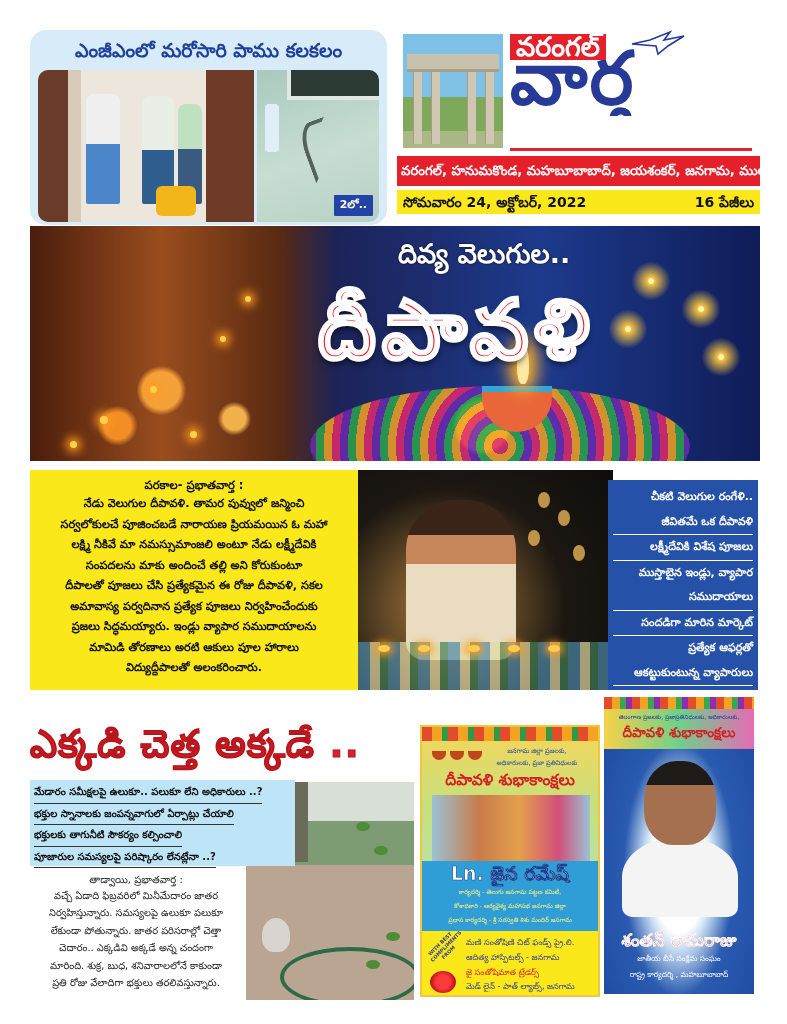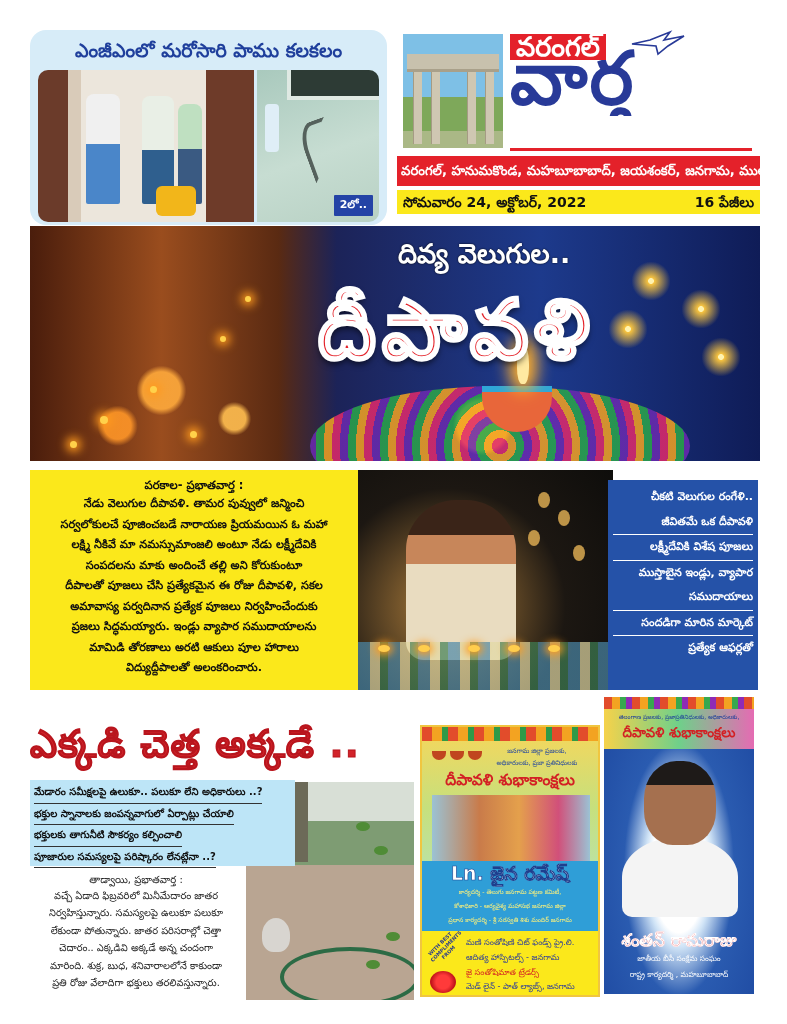--- a/index.html
+++ b/index.html
@@ -269,20 +269,21 @@
 </div>
 
 <div class="highlights">
   <div class="hl no-rule">చీకటి వెలుగుల రంగేళి..</div>
   <div class="hl">జీవితమే ఒక దీపావళి</div>
   <div class="hl">లక్ష్మీదేవికి విశేష పూజలు</div>
   <div class="hl no-rule">ముస్తాబైన ఇండ్లు, వ్యాపార</div>
   <div class="hl">సముదాయాలు</div>
   <div class="hl">సందడిగా మారిన మార్కెట్</div>
   <div class="hl no-rule">ప్రత్యేక ఆఫర్లతో</div>
+  <div class="hl">ఆకట్టుకుంటున్న వ్యాపారులు</div>
 </div>
 
 <div class="headline-2">ఎక్కడి చెత్త అక్కడే ..</div>
 <div class="story2-photo">
   <div class="trunk"></div>
   <div class="leaf" style="left:110px;top:40px"></div>
   <div class="leaf" style="left:128px;top:64px"></div>
   <div class="leaf" style="left:140px;top:150px"></div>
   <div class="leaf" style="left:120px;top:178px"></div>
   <div class="hen"></div>

